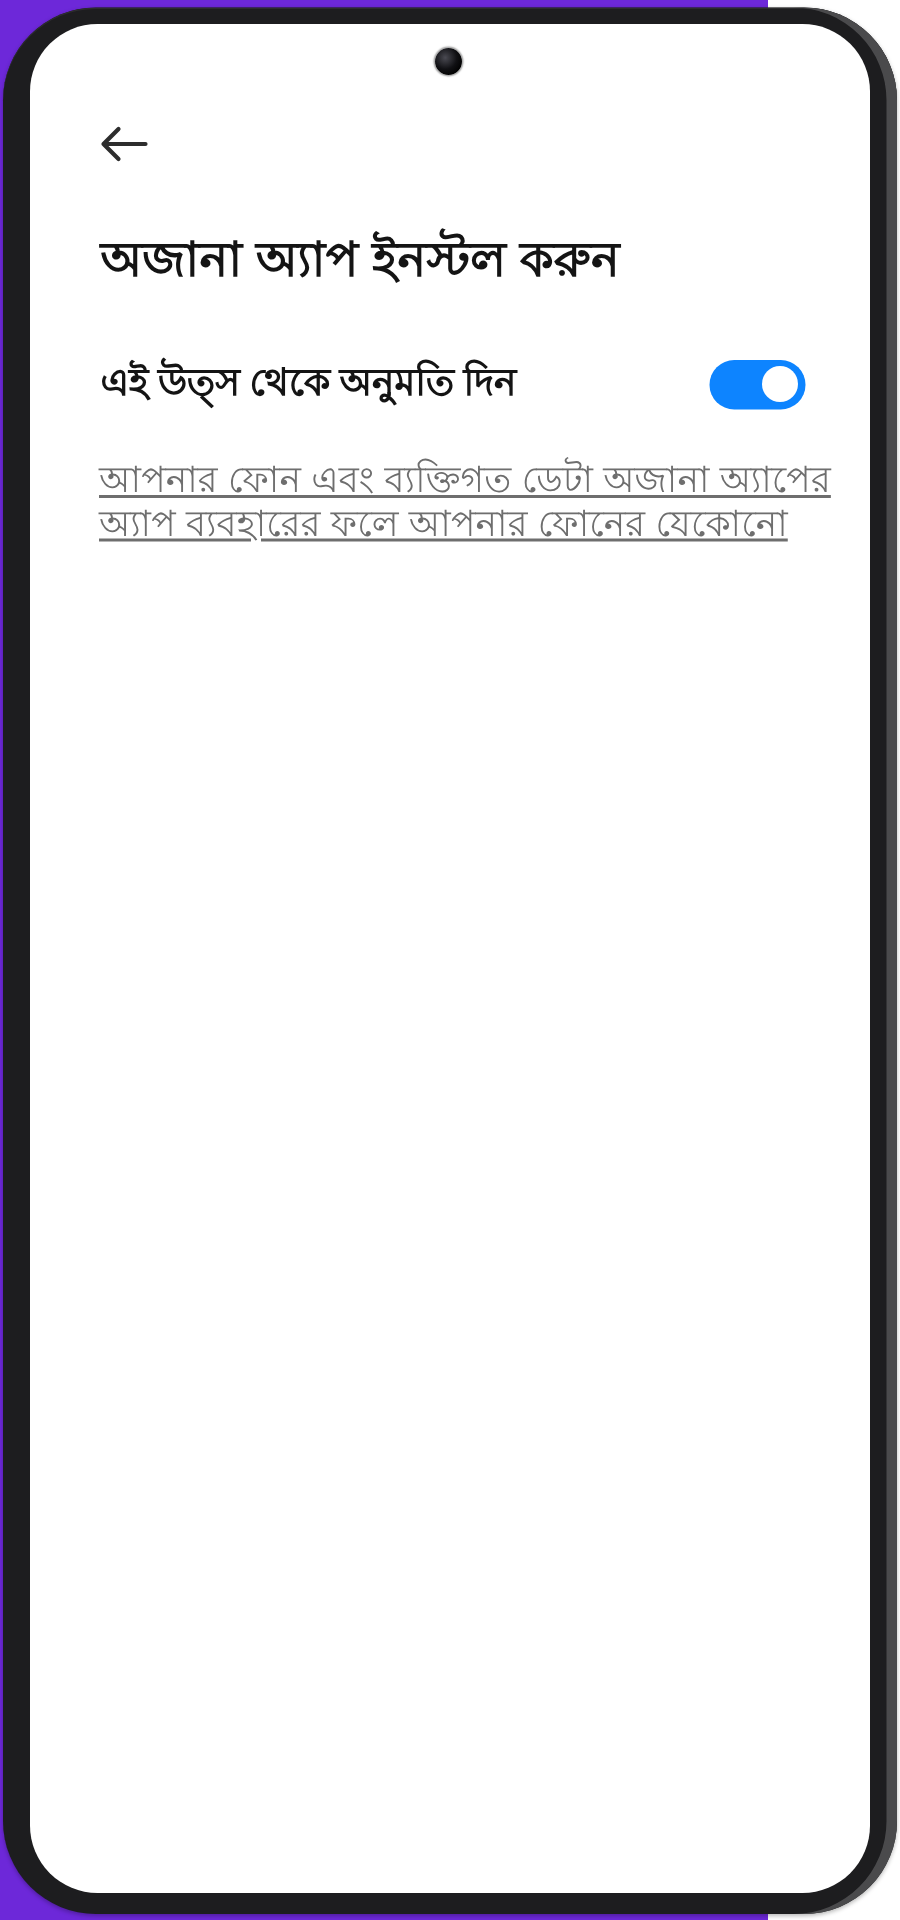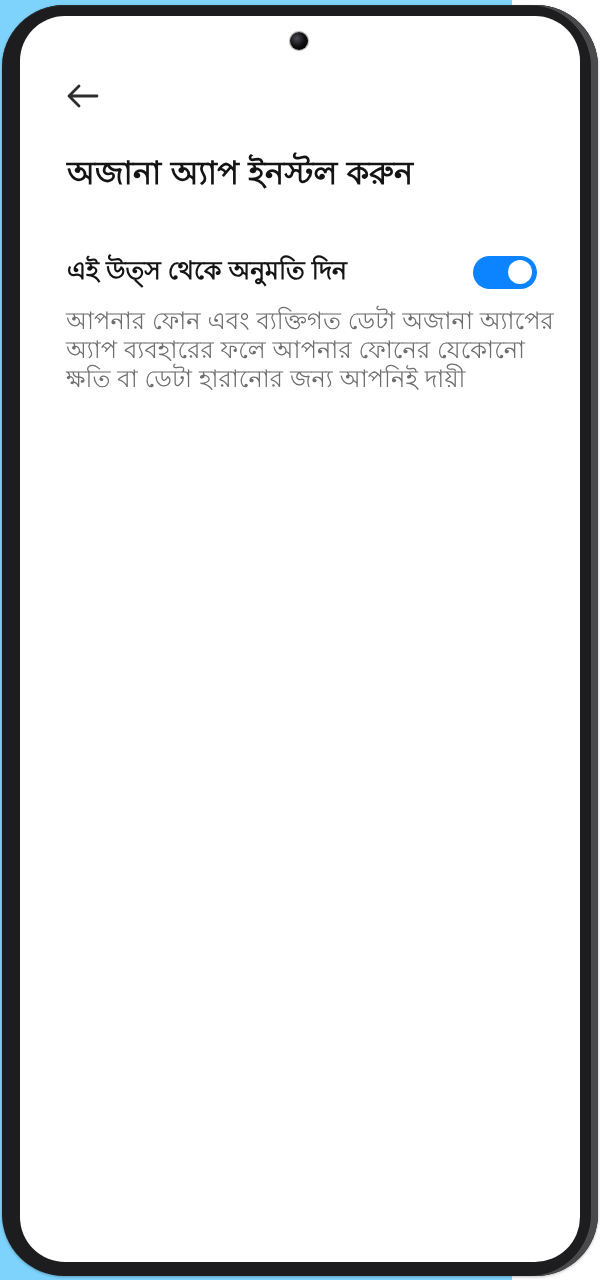--- a/index.html
+++ b/index.html
@@ -8,21 +8,21 @@
     width: 600px;
     height: 1280px;
     background: #ffffff;
     overflow: hidden;
     font-family: "Liberation Sans", "DejaVu Sans", sans-serif;
   }
   .stage {
     position: relative;
     width: 512px;
     height: 1280px;
-    background: #7dd3fc;
+    background: #6d28d9;
   }
   
   .phone-frame {
     position: absolute;
     left: 2px;
     top: 5px;
     width: 596px;
     height: 1271px;
     background: #1d1d1f;
     border-radius: 62px;
@@ -73,26 +73,27 @@
     line-height: 42px;
     font-weight: 700;
     color: #141414;
     letter-spacing: 0.2px;
     white-space: nowrap;
   }
   .toggle-row {
     position: absolute;
     left: 47px;
     right: 43px;
-    top: 230px;
+    top: 214px;
     height: 52px;
     display: flex;
     align-items: center;
     justify-content: space-between;
     cursor: pointer;
+    font-family: Liberation Serif, serif;
   }
   .toggle-label {
     font-size: 25px;
     font-weight: 700;
     color: #141414;
     white-space: nowrap;
   }
   .toggle {
     position: relative;
     width: 64px;
@@ -112,20 +113,21 @@
   }
   .description {
     position: absolute;
     left: 46px;
     top: 290px;
     width: 490px;
     font-size: 24px;
     line-height: 29px;
     color: #6e6e6e;
     letter-spacing: 0.1px;
+    text-decoration: underline;
   }
   .description .line {
     white-space: nowrap;
   }
 </style>
 </head>
 <body>
 
 <div class="stage">
   <div class="phone-frame">
@@ -146,18 +148,17 @@
       <div class="toggle-row">
         <span class="toggle-label">এই উত্স থেকে অনুমতি দিন</span>
         <span class="toggle" role="switch" aria-checked="true">
           <span class="knob"></span>
         </span>
       </div>
 
       <div class="description">
         <div class="line">আপনার ফোন এবং ব্যক্তিগত ডেটা অজানা অ্যাপের</div>
         <div class="line">অ্যাপ ব্যবহারের ফলে আপনার ফোনের যেকোনো</div>
-        <div class="line">ক্ষতি বা ডেটা হারানোর জন্য আপনিই দায়ী</div>
       </div>
 
     </div>
   </div>
 </div>
 
 </body></html>

